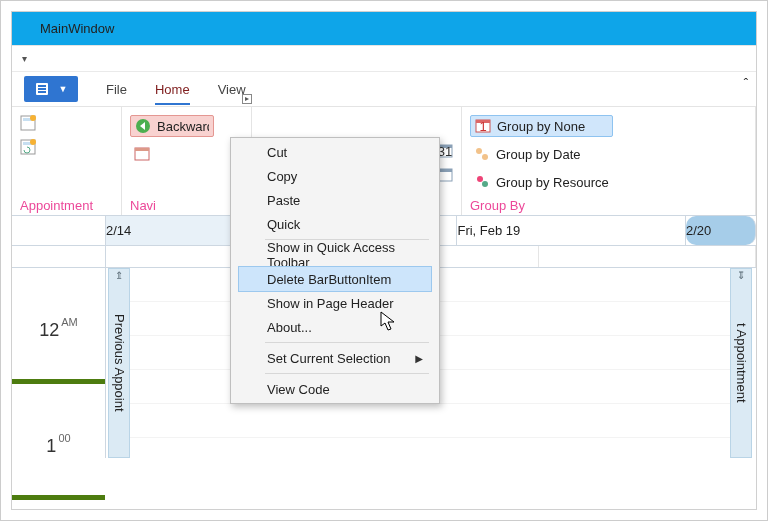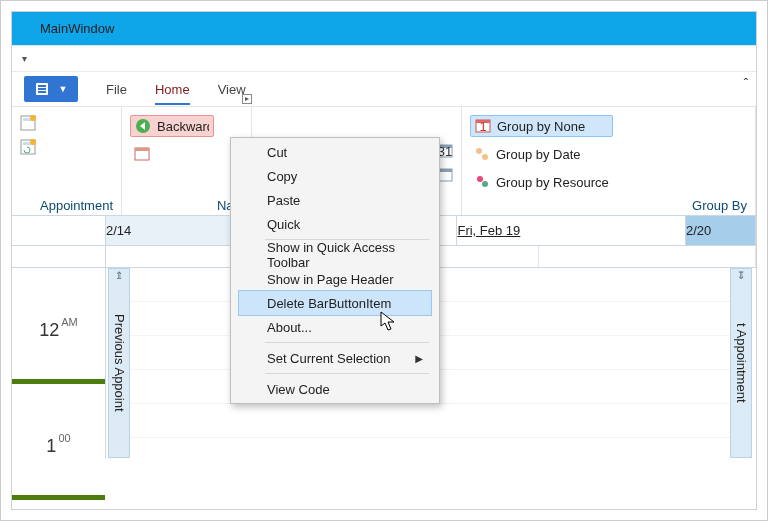--- a/index.html
+++ b/index.html
@@ -44,40 +44,40 @@
   .ribbon-body {
     height: 110px; border-top:1px solid #e4e4e4; border-bottom:1px solid #cdd7e1;
     display:flex;
   }
   .group {
     border-right:1px solid #e4e4e4; padding:4px 8px 2px 8px; display:flex;
     flex-direction:column; position:relative;
   }
   .group-content { flex:1; display:flex; gap:10px; }
   .group-caption {
-    text-align:right; color:#0c4a6e; font-size:13px; padding:2px 0 0 0;
+    text-align:left; color:#ec4899; font-size:13px; padding:2px 0 0 0;
   }
   .rbtn { display:flex; align-items:center; gap:6px; height:22px; padding:1px 4px; cursor:pointer; border-radius:2px; }
   .rbtn.sel { background:#d0e6fb; border:1px solid #8ec3f0; }
   .rbtn.selred { background:#f8d2d0; border:1px solid #e49792; }
   .ico { width:16px; height:16px; display:flex; align-items:center; justify-content:center; }
   .ico-col { display:flex; flex-direction:column; gap:8px; padding-top:4px; }
   .scroll-up {
     position:absolute; right:0; top:60px; width:20px; height:200px;
     display:flex; align-items:flex-start; justify-content:center; padding-top:4px;
     color:#555;
   }
   .date-header {
     height:30px; display:flex; border-bottom:1px solid #cdd7e1;
   }
   .time-gutter { width:94px; border-right:1px solid #cdd7e1; }
   .day { flex:1; line-height:30px; border-right:1px solid #cdd7e1; background:#e8f1f8; }
   .day.normal { background:#fff; }
   .day.sel { background:#a6cde9; }
-  .fri { background:#fff;text-decoration:underline; }
+  .fri { background:#fff; }
   .allday-row { height:22px; border-bottom:1px solid #cdd7e1; display:flex; }
   .allday-row .cell { flex:1; border-right:1px solid #e5e5e5; }
   .time-area { position:relative; height:190px; display:flex; }
   .time-col { width:94px; border-right:1px solid #cdd7e1; }
   .time-cell { height:68px; display:flex; align-items:flex-start; justify-content:center; padding:4px 6px; border-bottom:5px solid #4d7c0f;margin-top:48px; }
   .time-cell .hr { font-size:18px; color:#333; }
   .time-cell .ampm { font-size:11px; color:#666; margin-left:2px; position:relative; top:-4px; }
   .prev-appt, .next-appt {
     position:absolute; top:0; bottom:0; width:22px;
     background:#dbeaf4; border:1px solid #b9d4e6;
@@ -259,21 +259,21 @@
     <div class="scroll-up">
       <span>ˆ</span>
     </div>
 
     <div class="date-header">
       <div class="time-gutter"></div>
       <div class="day"><span>2/14</span></div>
       <div class="day normal" style="max-width:46px;"><span>17</span></div>
       <div class="day normal"><span>2/18</span></div>
       <div class="day fri" style="flex:1.5;"><span>Fri, Feb 19</span></div>
-      <div class="day sel" style="max-width:70px;"><span>2/20</span></div>
+      <div class="day sel" style="max-width:70px;border-radius:10px;"><span>2/20</span></div>
     </div>
 
     <div class="allday-row">
       <div class="time-gutter"></div>
       <div class="cell"></div>
       <div class="cell"></div>
       <div class="cell"></div>
     </div>
 
     <div class="time-area">
@@ -310,25 +310,25 @@
       <div class="mi">
           <span>Paste</span>
         </div>
       <div class="mi">
           <span>Quick</span>
         </div>
       <div class="msep"></div>
       <div class="mi">
           <span>Show in Quick Access Toolbar</span>
         </div>
-      <div class="mi">
-          <span>Show in Page Header</span>
-        </div>
       <div class="mi hov">
           <span>Delete BarButtonItem</span>
+        </div>
+      <div class="mi">
+          <span>Show in Page Header</span>
         </div>
       <div class="mi">
           <span>About...</span>
         </div>
       <div class="msep"></div>
       <div class="mi">
         <span>Set Current Selection</span>
         <span class="arrow">▶</span>
       </div>
       <div class="msep"></div>

